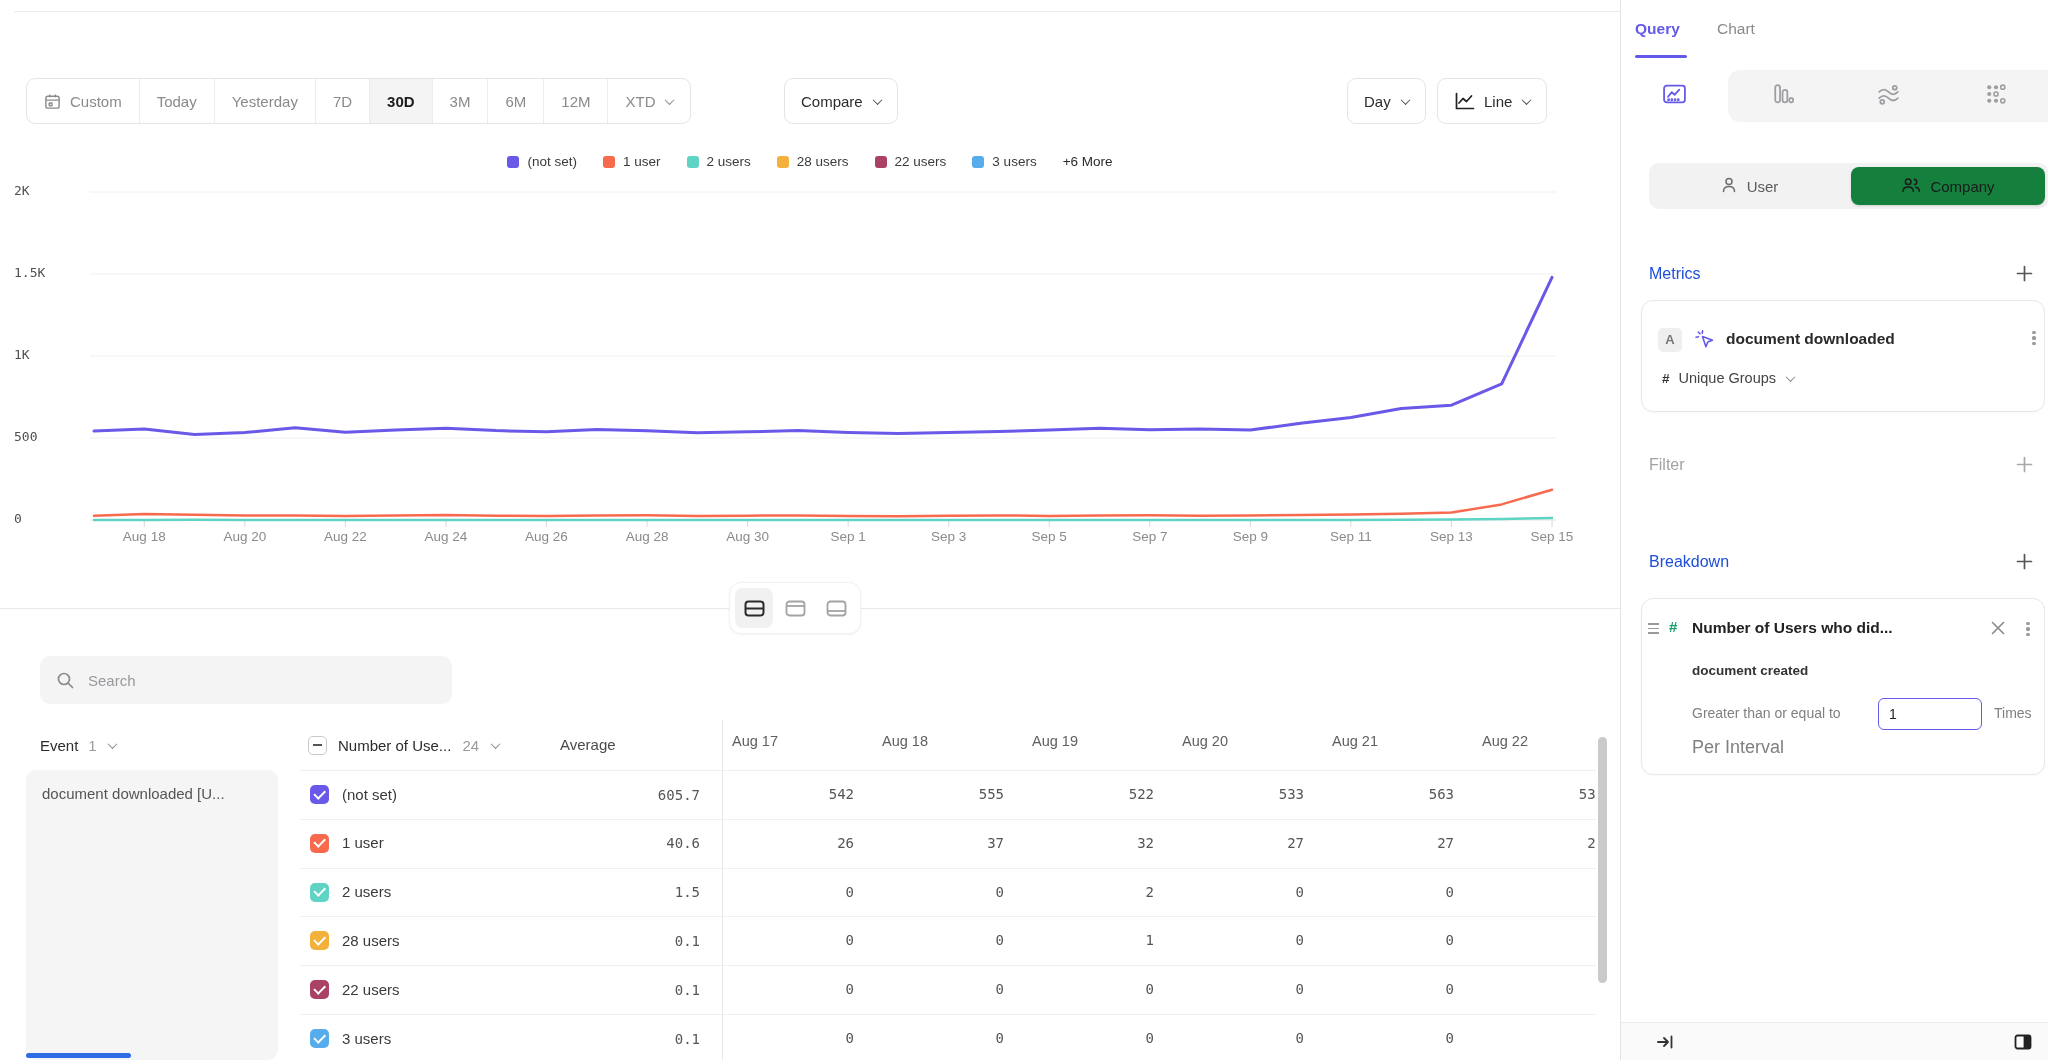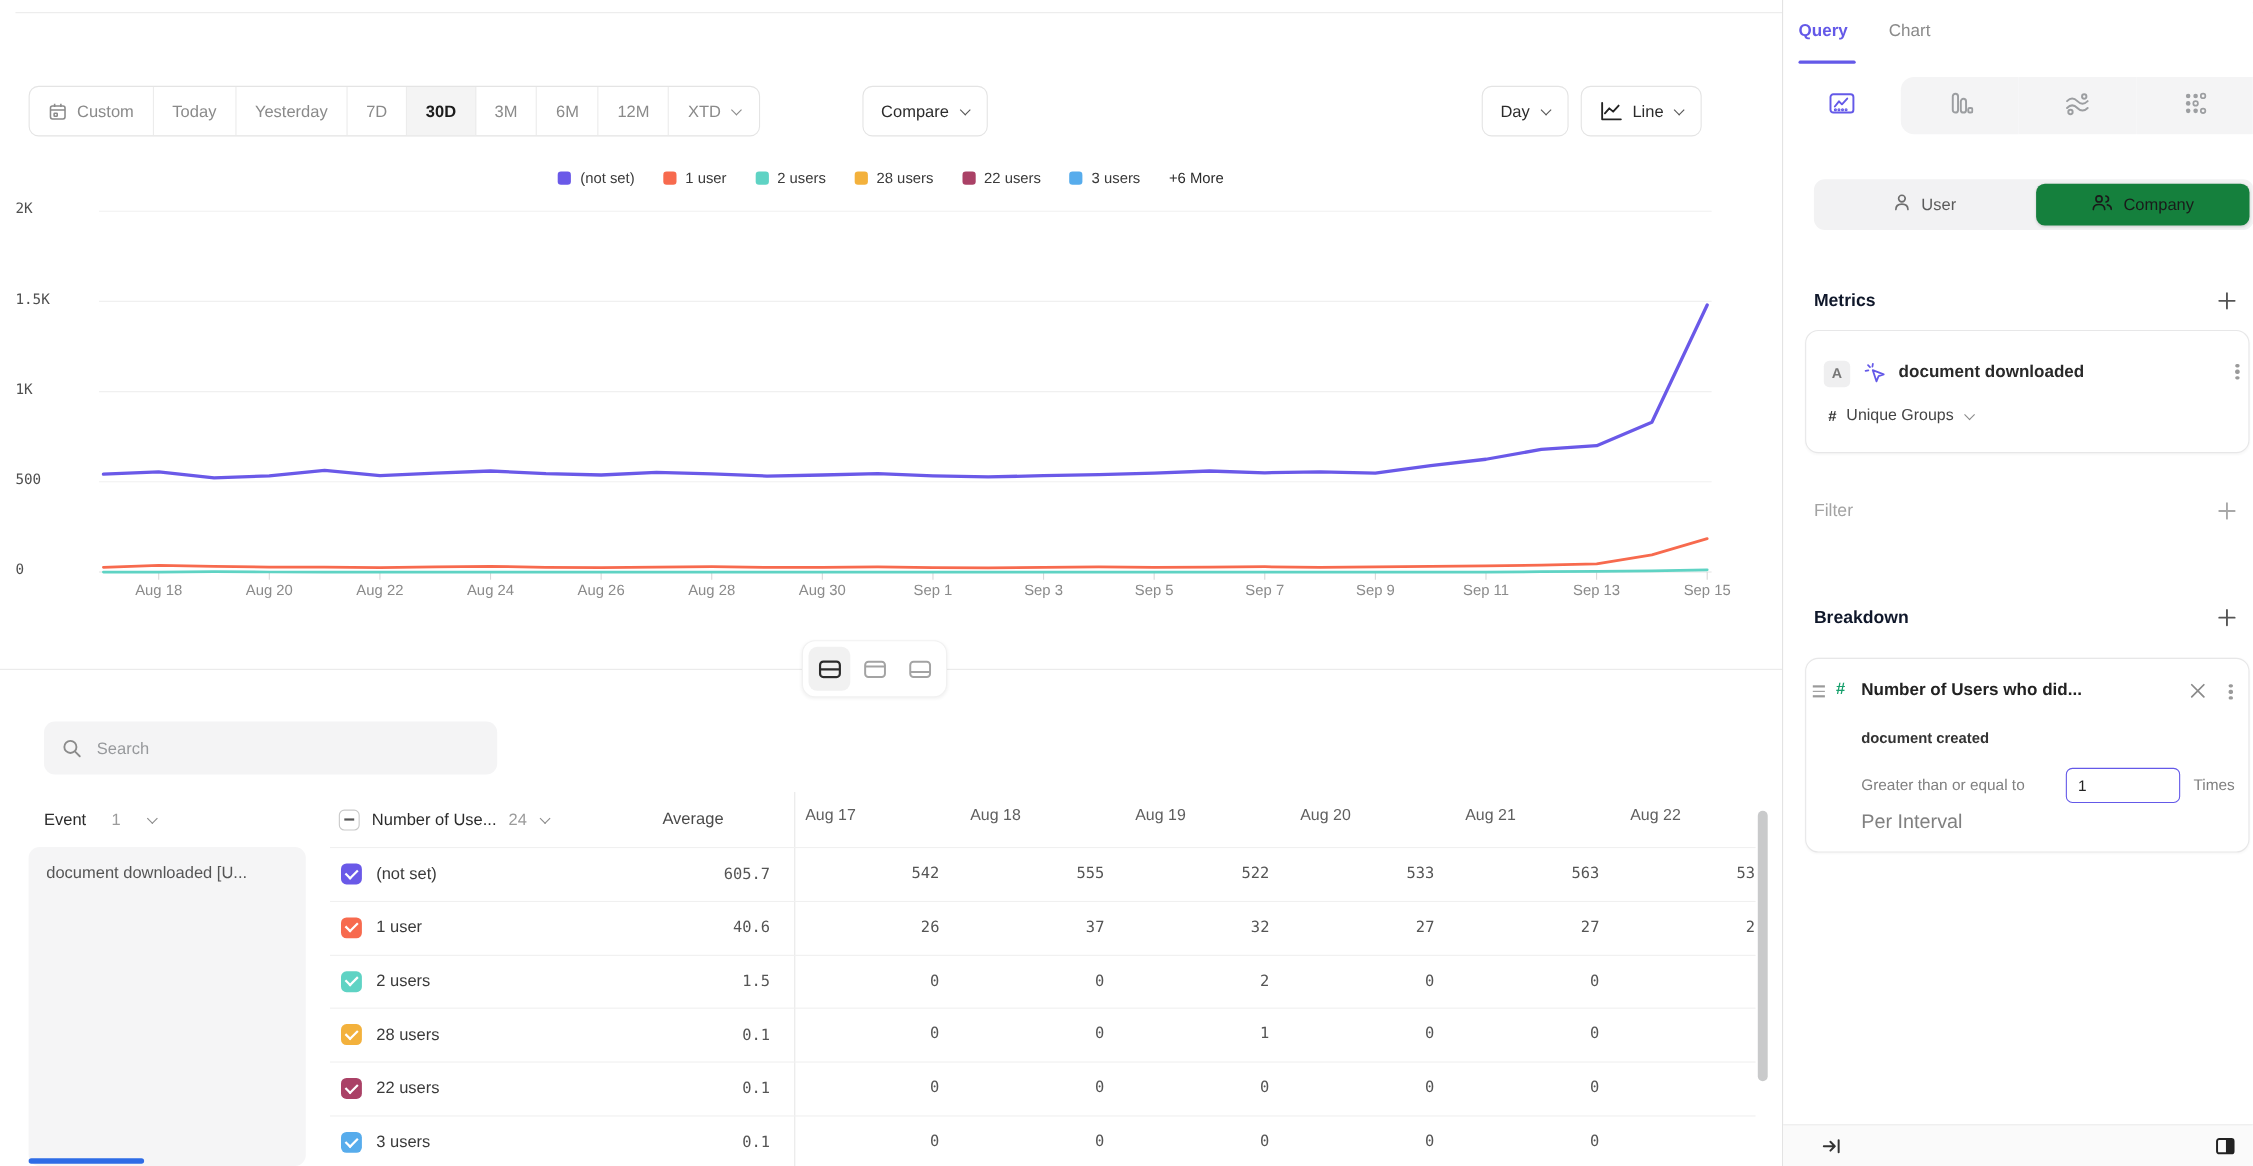--- a/index.html
+++ b/index.html
@@ -47,30 +47,30 @@
   .lcell.sel{background:#f1f1f1}
 
   
   #search{position:absolute;left:40px;top:656px;width:412px;height:48px;background:#f4f4f5;
     border:none;border-radius:10px;padding-left:48px;font-size:15px;color:#333;outline:none;
     font-family:"Liberation Sans",sans-serif}
   #search::placeholder{color:#97999c}
   #searchicon{position:absolute;left:56px;top:671px}
 
   
-  #eventhdr{position:absolute;left:40px;top:728px;height:34px;display:flex;align-items:center;gap:23px;
+  #eventhdr{position:absolute;left:40px;top:728px;height:34px;display:flex;align-items:center;gap:10px;
     font-size:15px;color:#2b2b2b;cursor:pointer}
   #eventhdr .cnt{color:#9b9b9b}
   #grouphdr{position:absolute;left:308px;top:728px;height:34px;display:flex;align-items:center;gap:11px;
     font-size:15px;color:#2b2b2b;cursor:pointer}
   #grouphdr .cnt{color:#9b9b9b}
   .hcheck{width:19px;height:19px;border:1.5px solid #c9c9c9;border-radius:5px;background:#fff;position:relative}
   .hcheck::after{content:'';position:absolute;left:3.5px;top:7px;width:9px;height:2px;background:#555}
   #avghdr{position:absolute;left:560px;top:728px;width:140px;height:34px;line-height:34px;
-    text-align:center;font-size:15px;color:#4a4a4a;font-weight:500}
+    text-align:left;font-size:15px;color:#4a4a4a;font-weight:500}
   #vdivider{position:absolute;left:722px;top:720px;width:1px;height:340px;background:#e8e8e8}
 
   
   #cols{position:absolute;left:732px;top:720px;width:864px;height:340px;overflow:hidden}
   #colhead{position:absolute;left:0;top:0;height:42px;display:flex}
   .colcell{width:150px;height:42px;line-height:42px;padding-right:28px;
     font-size:14.5px;color:#5f5f5f;flex:0 0 150px}
   .valrow{position:absolute;left:0;height:48.8px;display:flex}
   .valcell{width:150px;flex:0 0 150px;text-align:right;padding-right:28px;line-height:48.8px;
     font-size:14px;color:#555}
@@ -99,21 +99,21 @@
   .ptab.inactive{background:#f4f4f5}
   .ptab.r-left{border-radius:12px 0 0 12px}
 
   #toggle{position:absolute;left:28px;top:163px;width:400px;height:46px;background:#f2f2f3;border-radius:10px}
   .tseg{position:absolute;top:0;height:46px;display:flex;align-items:center;justify-content:center;gap:9px;
     font-size:15px;cursor:pointer}
   #seg-user{left:0;width:200px;color:#5b5b5b}
   #seg-company{left:202px;top:4px;width:194px;height:38px;background:#15803d;border-radius:8px;
     box-shadow:0 1px 2.5px rgba(0,0,0,.14);color:#1a1a1a;font-weight:500}
 
-  .sect-title{position:absolute;left:28px;font-size:16px;font-weight:700;color:#0f172a}
+  .sect-title{position:absolute;left:28px;font-size:16px;font-weight:400;color:#1d4ed8}
   .sect-title.muted{color:#a3a3a3;font-weight:500}
   .plusbtn{position:absolute;left:394px;width:20px;height:20px;cursor:pointer}
 
   .card{position:absolute;left:20px;width:404px;background:#fff;border:1px solid #e7e7e8;border-radius:12px;
     box-shadow:0 1px 2px rgba(0,0,0,.03)}
   #metriccard{top:300px;height:112px}
   .abadge{position:absolute;left:16px;top:27px;width:24px;height:24px;background:#efeff0;border-radius:5px;
     text-align:center;line-height:24px;font-size:13px;font-weight:600;color:#777}
   #pointer-icon{position:absolute;left:52px;top:28px}
   #metricname{position:absolute;left:84px;top:29px;font-size:15.5px;font-weight:600;color:#2a2a2a}

